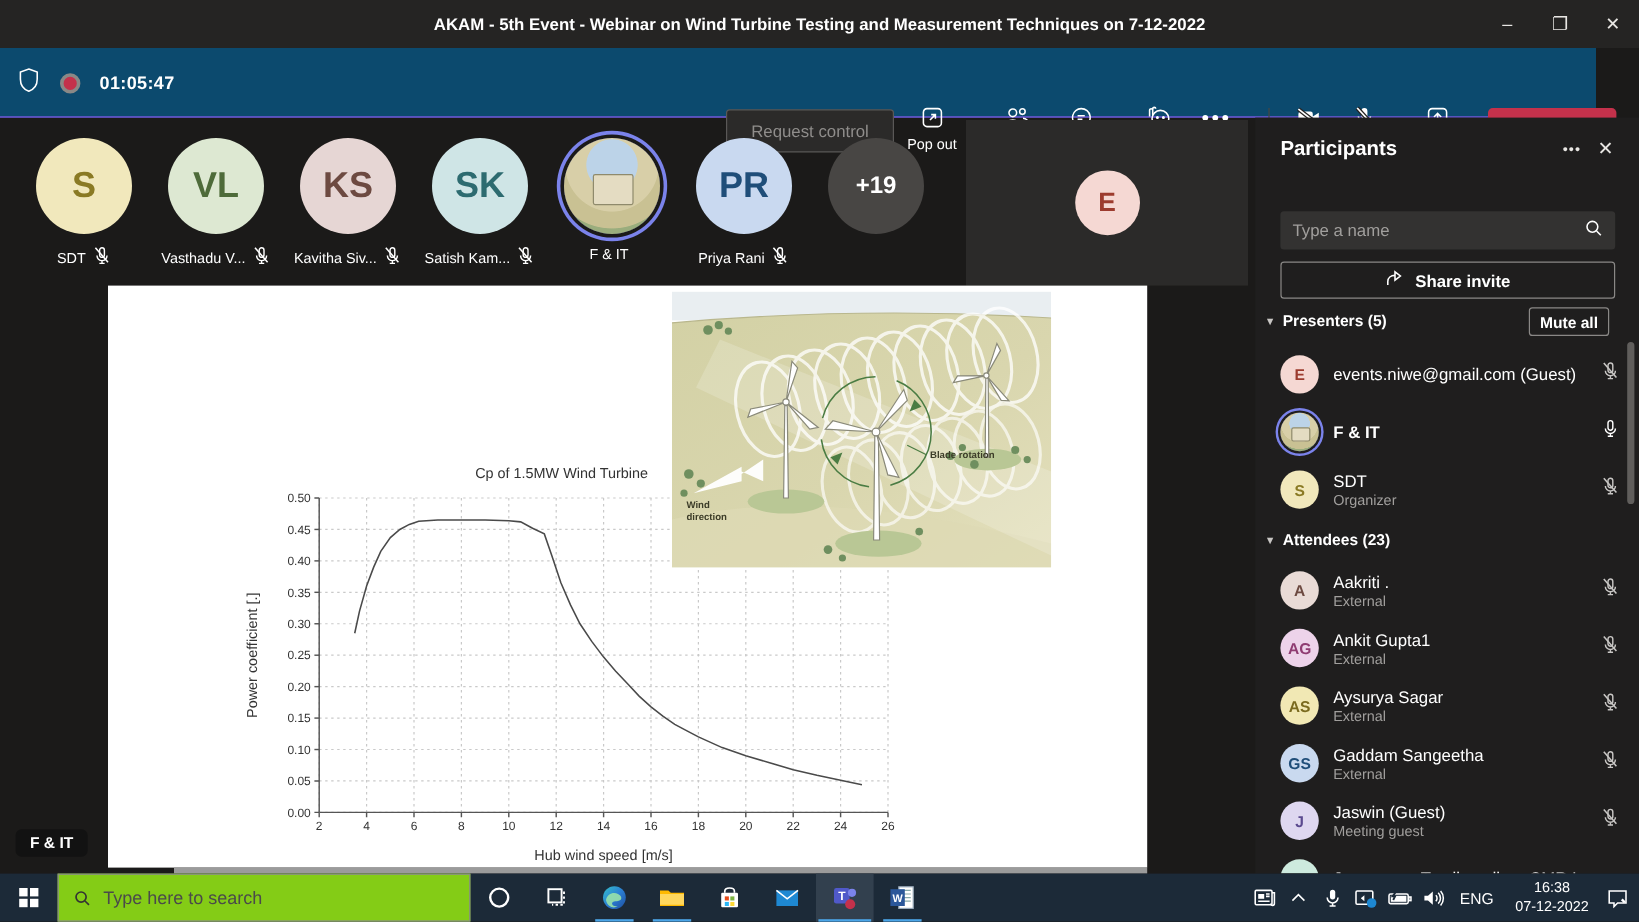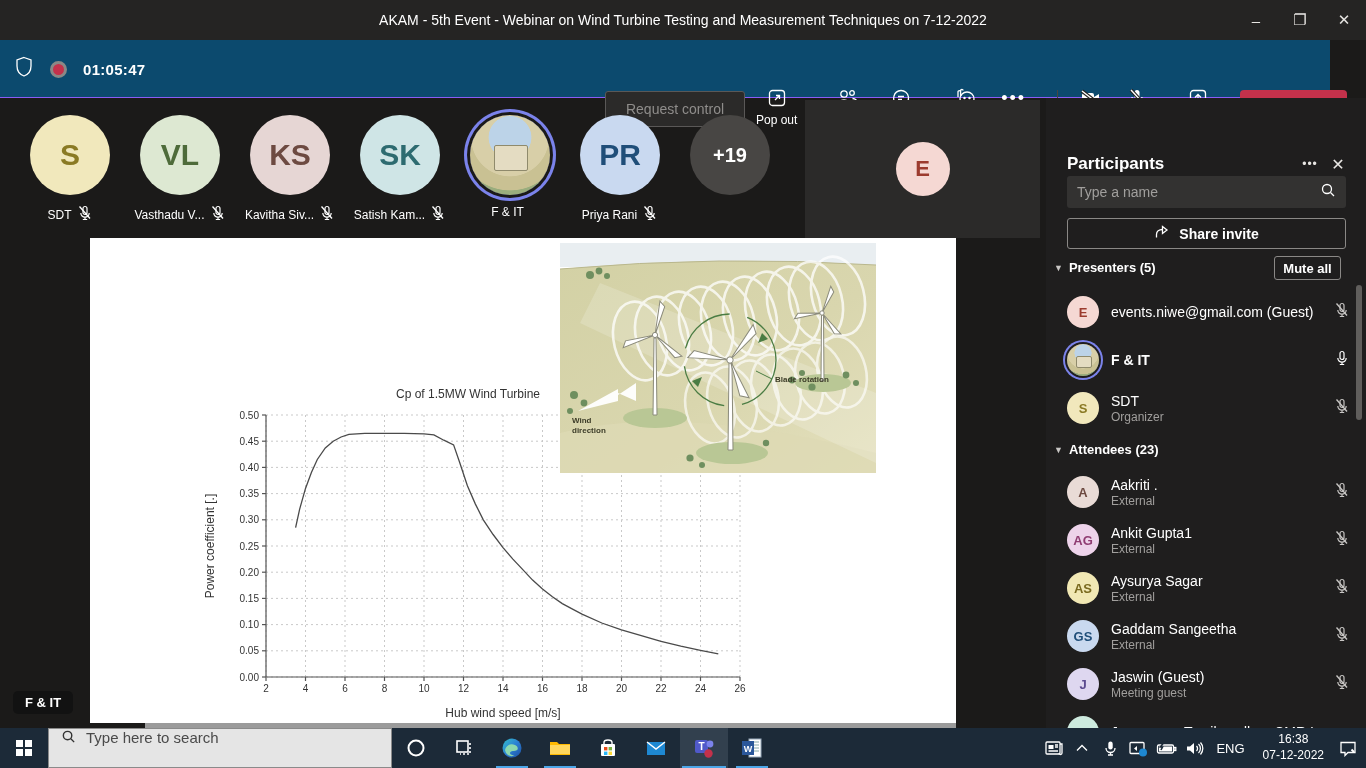--- a/index.html
+++ b/index.html
@@ -2,21 +2,21 @@
 <html><head>
 <meta charset="utf-8">
 <style>
   * { margin:0; padding:0; box-sizing:border-box; }
   html,body { width:1366px; height:768px; overflow:hidden; background:#1b1a19;
     font-family:"Liberation Sans", sans-serif; -webkit-font-smoothing:antialiased; }
 
   
   #titlebar { position:absolute; left:0; top:0; width:1366px; height:40px; background:#252423;
     display:flex; align-items:center; justify-content:center; }
-  #titlebar .title { color:#ffffff; font-size:14px; font-weight:normal; }
+  #titlebar .title { color:#ffffff; font-size:14px; font-weight:bold; }
   .wincontrols { position:absolute; right:0; top:0; height:40px; display:flex; }
   .winbtn { width:44px; height:40px; display:flex; align-items:center; justify-content:center; color:#e8e6e3; font-size:15px; }
 
   
   #toolbar { position:absolute; left:0; top:40px; width:1330px; height:58px; background:#0c4a6e; border-bottom:1px solid #8b5cf6; }
   .tb-left { position:absolute; left:14px; top:0; height:58px; display:flex; align-items:center; gap:16px; }
   .timer { color:#ffffff; font-size:15px; font-weight:bold; letter-spacing:.3px; }
   .recdot { width:17px; height:17px; border-radius:50%; background:#c4314b; border:3px solid #8a8886; }
   #request-control { position:absolute; left:605px; top:51px; width:140px; height:36px; border:1px solid #5a5857;
     border-radius:3px; background:#2b2a29; color:#8f8d8b; font-size:14px; display:flex; align-items:center; justify-content:center; }
@@ -51,21 +51,21 @@
   .axis { stroke:#555; stroke-width:1.2; }
   .tick { stroke:#555; stroke-width:1.2; }
   .ticklabel { font-size:10px; fill:#333; font-family:"Liberation Sans",sans-serif; }
   .curve { fill:none; stroke:#4a4a4a; stroke-width:1.3; }
   .chart-title { font-size:12px; fill:#333; font-family:"Liberation Sans",sans-serif; }
   .axis-label { font-size:12px; fill:#333; font-family:"Liberation Sans",sans-serif; }
   #illu { position:absolute; left:470px; top:5px; width:316px; height:230px; }
 
   
   #panel { position:absolute; left:1046px; top:98px; width:320px; height:630px; background:#1f1e1e; overflow:hidden; }
-  #panel-header { position:absolute; left:21px; top:16px; right:14px; display:flex; align-items:center;margin-top:40px; }
+  #panel-header { position:absolute; left:21px; top:16px; right:14px; display:flex; align-items:center; }
   #panel-title { color:#fff; font-size:17px; font-weight:bold; flex:1; }
   .hdr-ic { color:#e8e6e3; font-size:16px; width:28px; text-align:center; }
   #search-box { position:absolute; left:21px; top:78px; width:279px; height:32px; background:#333231; border-radius:3px;
     display:flex; align-items:center; padding:0 10px; }
   #search-box input { flex:1; background:transparent; border:none; outline:none; color:#d8d6d4; font-size:14px; font-family:"Liberation Sans",sans-serif; }
   #search-box input::placeholder { color:#a19f9d; }
   #share-invite { position:absolute; left:21px; top:120px; width:279px; height:31px; border:1px solid #8a8886; border-radius:3px;
     color:#fff; font-size:14px; font-weight:bold; display:flex; align-items:center; justify-content:center; gap:9px; background:transparent; }
   .section-hdr { position:absolute; left:8px; display:flex; align-items:center; color:#fff; }
   .chev { color:#c8c6c4; font-size:9px; margin-right:6px; }
@@ -82,21 +82,21 @@
   .psub { color:#a19f9d; font-size:12px; margin-top:1px; }
   .rowmic { color:#c8c6c4; flex:none; }
   #scrollthumb { position:absolute; right:4px; top:187px; width:6px; height:135px; background:#605e5c; border-radius:3px; }
 
   
   #taskbar { position:absolute; left:0; top:728px; width:1366px; height:40px; background:#1c2a38; display:flex; align-items:stretch; }
   .tk { width:48px; display:flex; align-items:center; justify-content:center; position:relative; }
   .tk.activeapp::after { content:""; position:absolute; left:8px; right:8px; bottom:0; height:2px; background:#4ca6e8; }
   .tk.hl { background:#32404e; }
   .tk.hl::after { left:2px; right:2px; }
-  #tsearch { width:344px; background:#e5e5e5; border:1px solid #8a8a8a; display:flex; padding-left:12px; gap:10px; }
+  #tsearch { width:344px; background:#84cc16; border:1px solid #8a8a8a; display:flex; align-items:center; padding-left:12px; gap:10px; }
   #tsearch span.q { color:#4a4a4a; font-size:15px; }
   .tray { margin-left:auto; display:flex; align-items:center; }
   .trayic { width:24px; height:40px; display:flex; align-items:center; justify-content:center; color:#fff; margin:0 2px; }
   #lang { color:#fff; font-size:13px; padding:0 8px; }
   #clock { color:#fff; font-size:12px; text-align:center; line-height:1.3; padding:0 10px; }
   .sq { display:grid; grid-template-columns:7px 7px; grid-template-rows:7px 7px; gap:1.5px; }
   .sq i { background:#fff; }
 </style>
 </head>
 <body>

